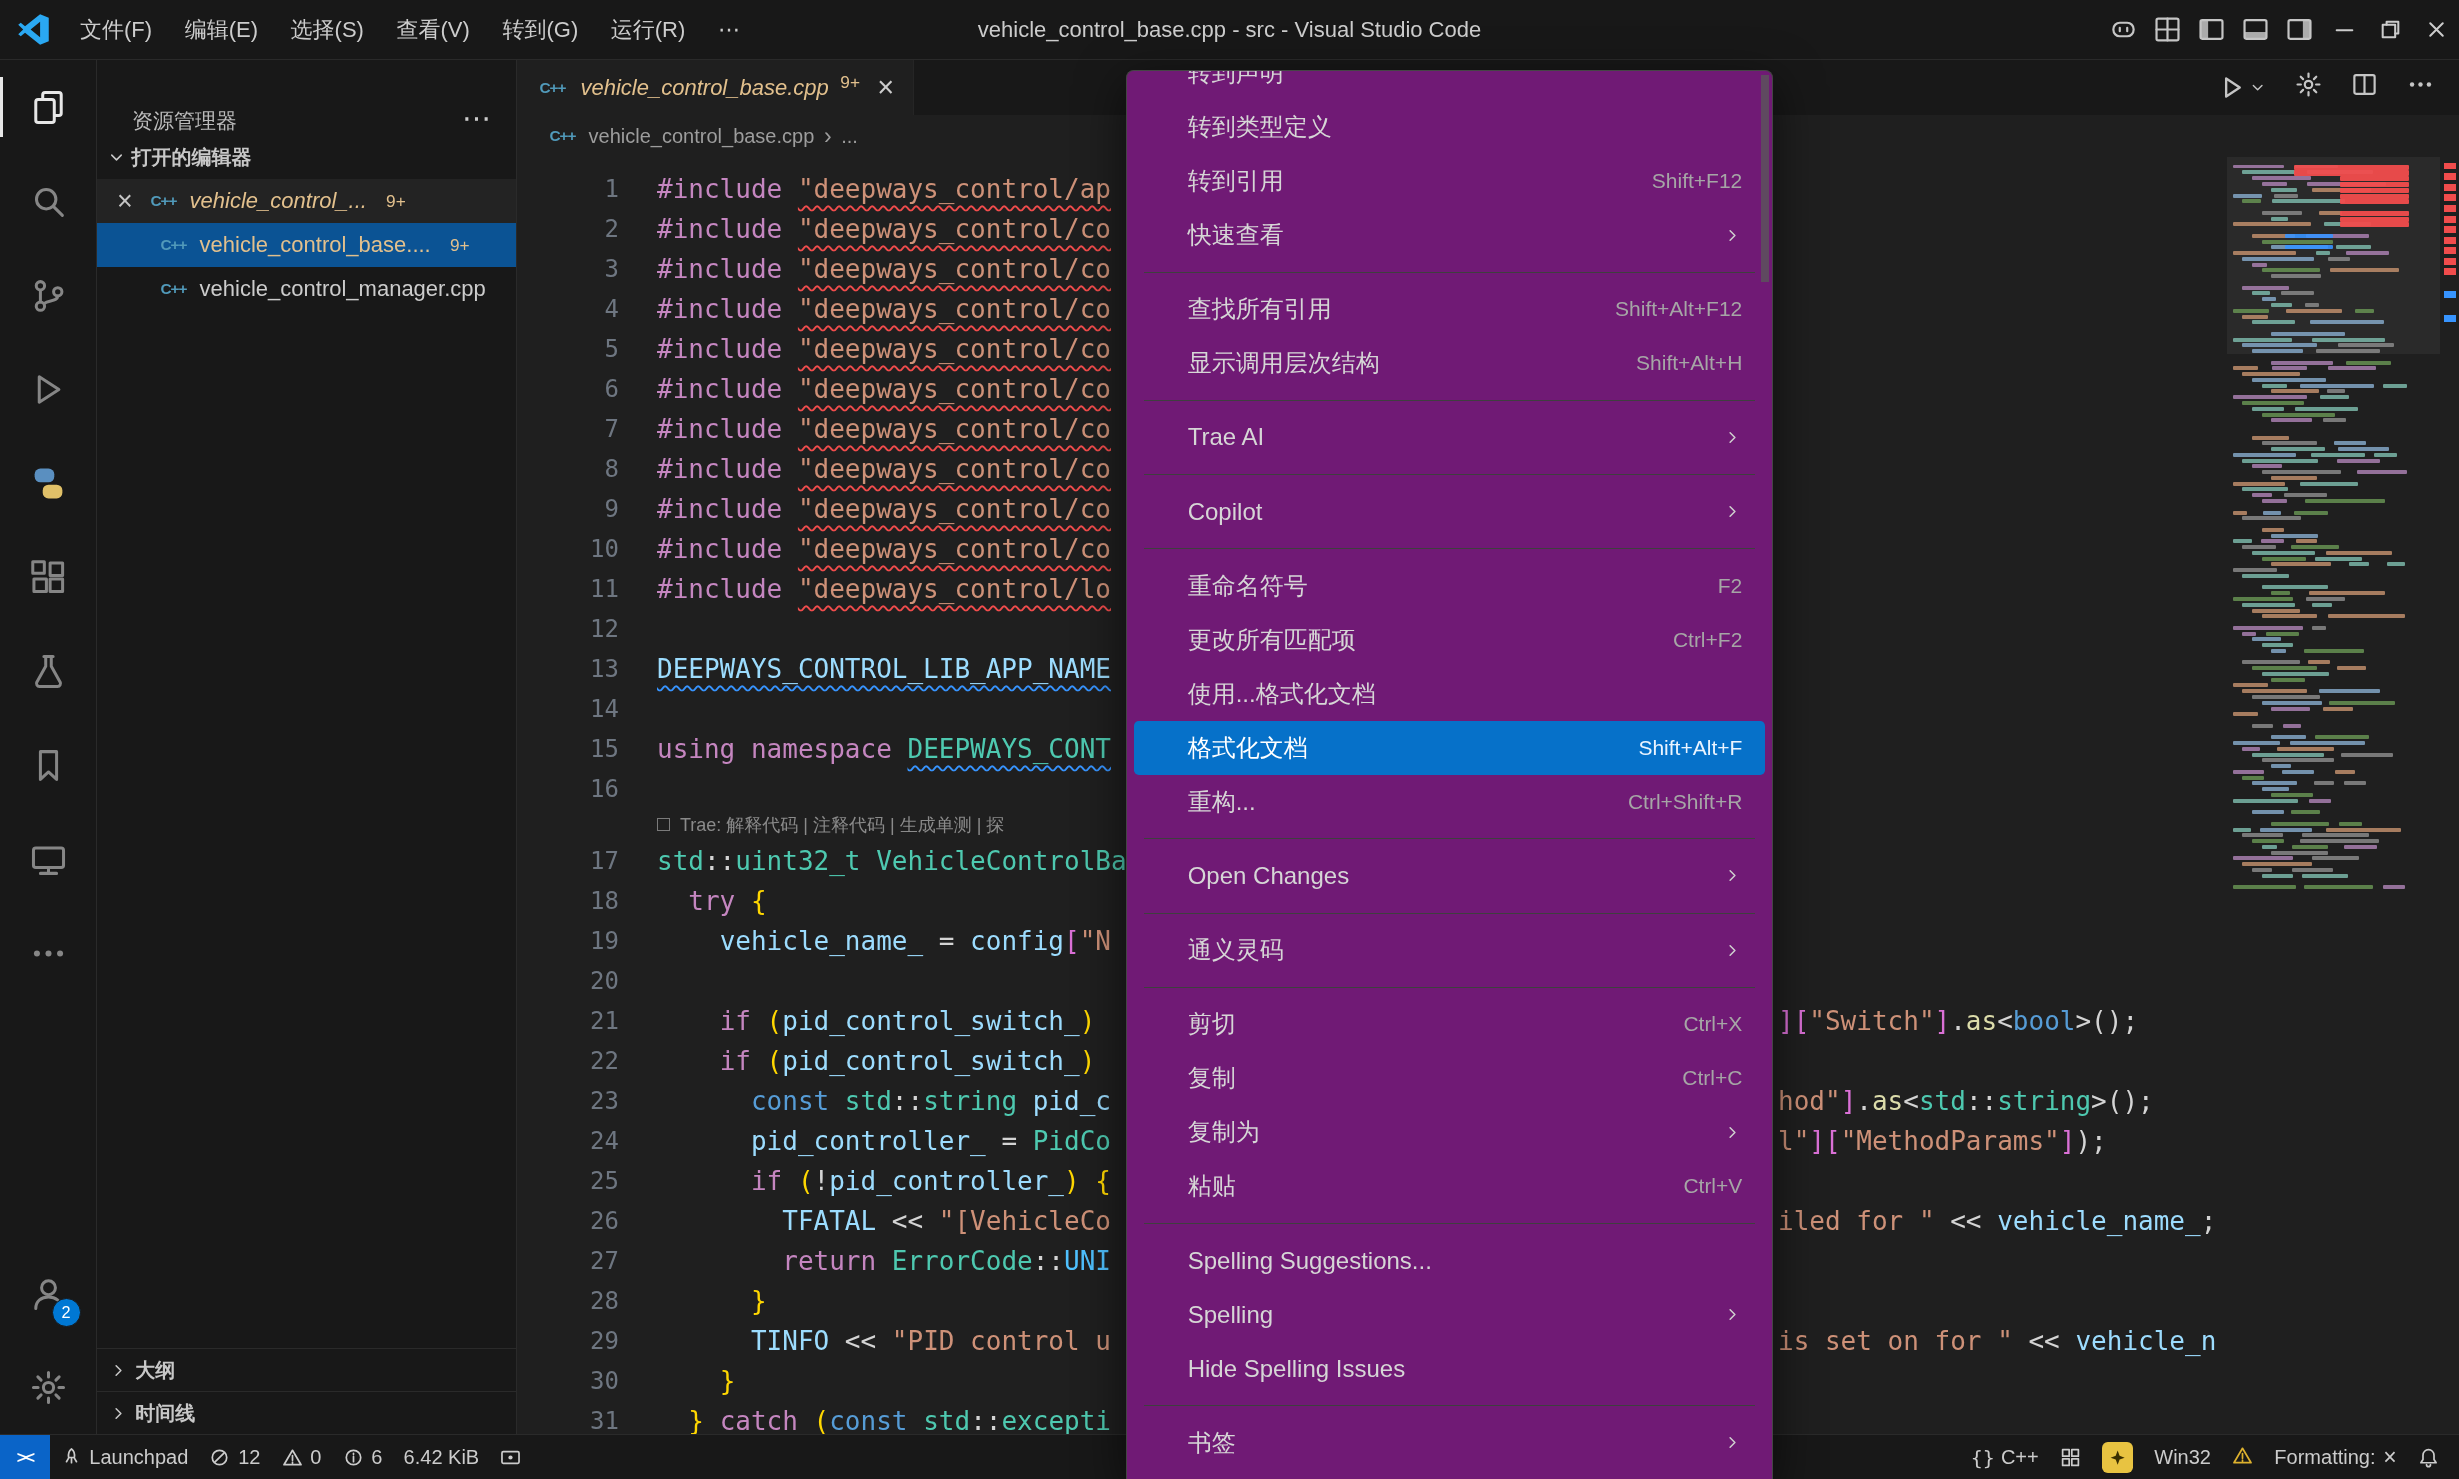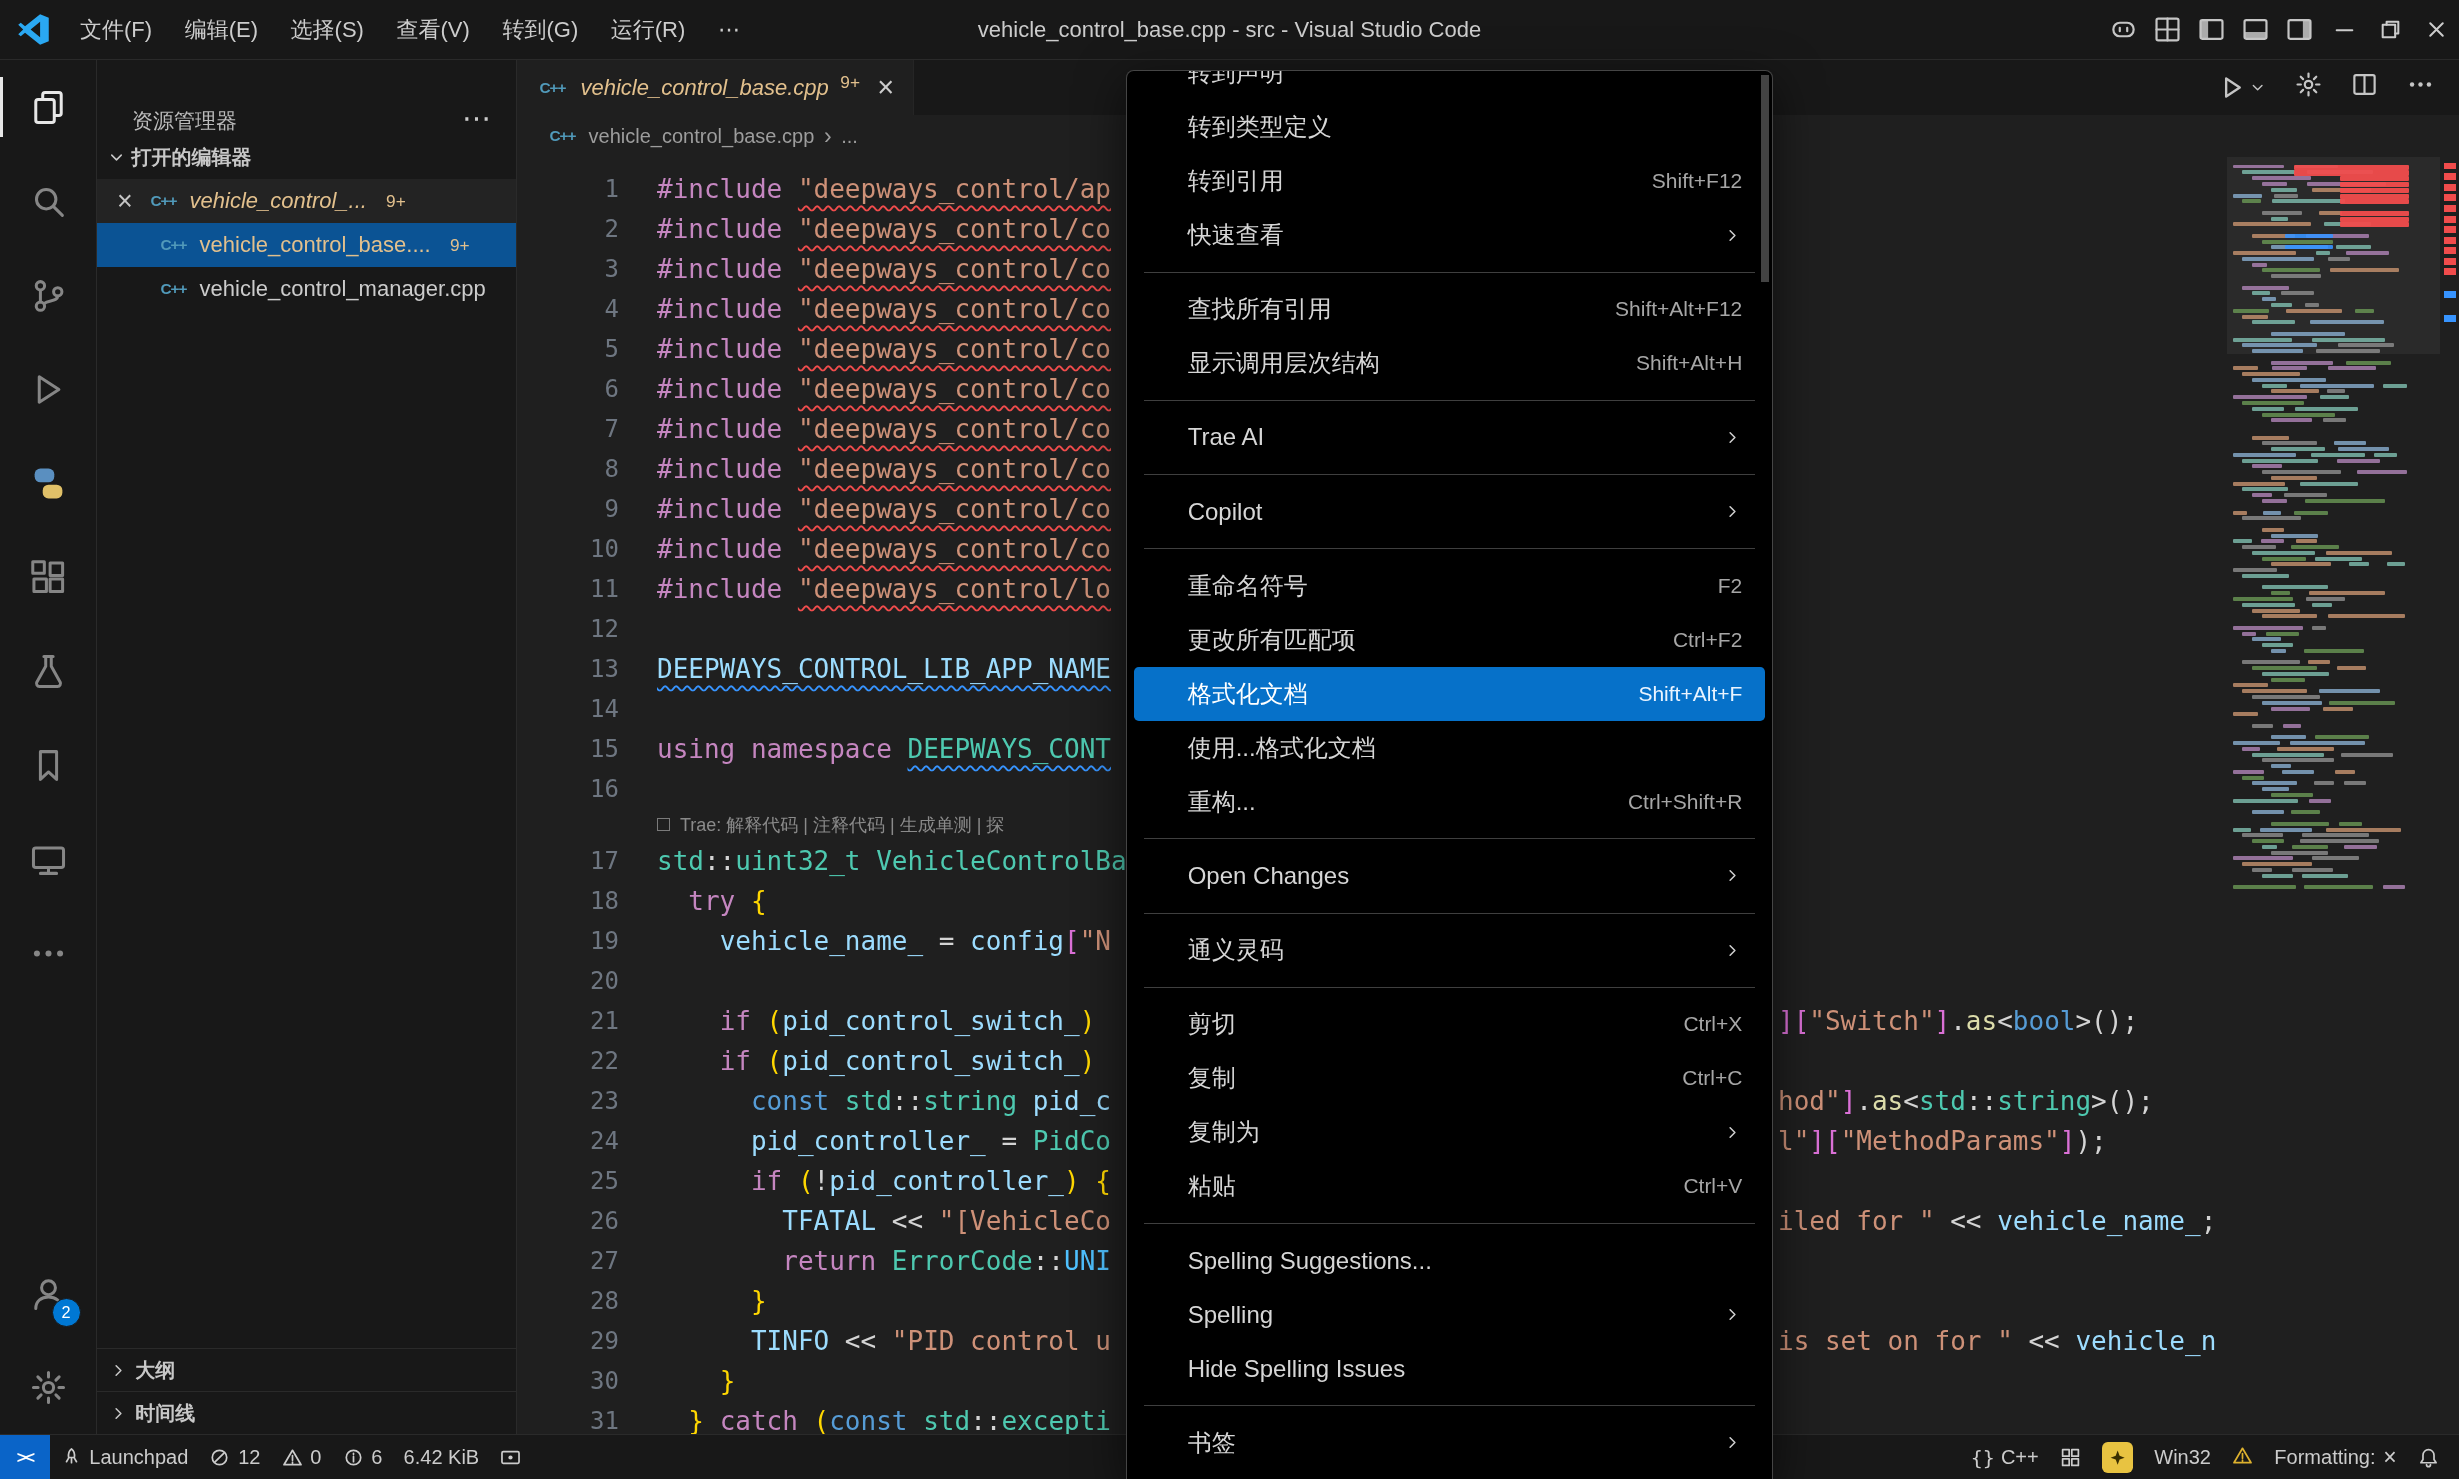--- a/index.html
+++ b/index.html
@@ -87,21 +87,21 @@
   .statusbar { height:46px; background:#181818; border-top:1px solid #2a2a2a; display:flex; align-items:center; font-size:20px; color:#cccccc; }
   .remote-ind { width:50px; height:100%; background:var(--statusbar_remote); color:#fff; display:flex; align-items:center; justify-content:center; font-weight:bold; font-size:17.3px; letter-spacing:-1.9px; }
   .sb-item { display:flex; align-items:center; gap:7.7px; padding:0 10.6px; height:100%; }
   .sb-group-right { margin-left:auto; display:flex; align-items:center; height:100%; padding-right:9.6px; }
   .yellow-chip { width:31px; height:31px; background:var(--yellow_badge); border-radius:5.8px; display:flex; align-items:center; justify-content:center; }
   .warn-col { color:#ddb12e; }
   .braces-txt { font-family:"DejaVu Sans Mono",monospace; font-size:20px; }
   .sb-x { font-size:23px; }
 
   
-  .context-menu { position:absolute; left:1126px; top:70px; width:647px; bottom:0; background:#000000; border:1px solid #454545; border-bottom:none; border-radius:7.7px 7.7px 0 0; box-shadow:0 13.4px 48px rgba(0,0,0,.6); z-index:50; overflow:hidden; }
+  .context-menu { position:absolute; left:1126px; top:70px; width:647px; bottom:0; background:#701a75; border:1px solid #454545; border-bottom:none; border-radius:7.7px 7.7px 0 0; box-shadow:0 13.4px 48px rgba(0,0,0,.6); z-index:50; overflow:hidden; }
   .cm-item { height:54px; display:flex; align-items:center; padding:0 23px 0 54px; margin:0 6.7px; border-radius:4.8px; font-size:24px; color:#d6d6d6; white-space:nowrap; }
   .cm-item.first-clip { margin-top:-25px; }
   .cm-item.hl { background:var(--menu_highlight); color:#ffffff; }
   .cm-item.hl .cm-key { color:#eaf4ff; }
   .cm-key { margin-left:auto; color:#a6a6a6; font-size:21px; }
   .cm-sub { margin-left:auto; color:#cfcfcf; }
   .cm-sep { height:1px; background:#3f3f3f; margin:9.6px 17.3px; }
   .cm-scroll { position:absolute; top:3.8px; right:2.9px; width:8.6px; height:207px; background:#5a5a5a; opacity:.75; }
 </style>
 </head>
@@ -905,29 +905,29 @@
       </div>
       <div class="cm-sep"></div>
       <div class="cm-item">
       <span>重命名符号</span>
       <span class="cm-key">F2</span>
       </div>
       <div class="cm-item">
       <span>更改所有匹配项</span>
       <span class="cm-key">Ctrl+F2</span>
       </div>
+      <div class="cm-item">
+      <span>使用...格式化文档</span>
+
+      </div>
       <div class="cm-item hl">
       <span>格式化文档</span>
       <span class="cm-key">Shift+Alt+F</span>
       </div>
       <div class="cm-item">
-      <span>使用...格式化文档</span>
-
-      </div>
-      <div class="cm-item">
       <span>重构...</span>
       <span class="cm-key">Ctrl+Shift+R</span>
       </div>
       <div class="cm-sep"></div>
       <div class="cm-item">
       <span>Open Changes</span>
 
       <span class="cm-sub icon i20">
           <svg viewBox="0 0 16 16" fill="none" stroke="currentColor" stroke-width="1.3" stroke-linecap="round" stroke-linejoin="round">
             <path d="M6 4 L10 8 L6 12"></path>

